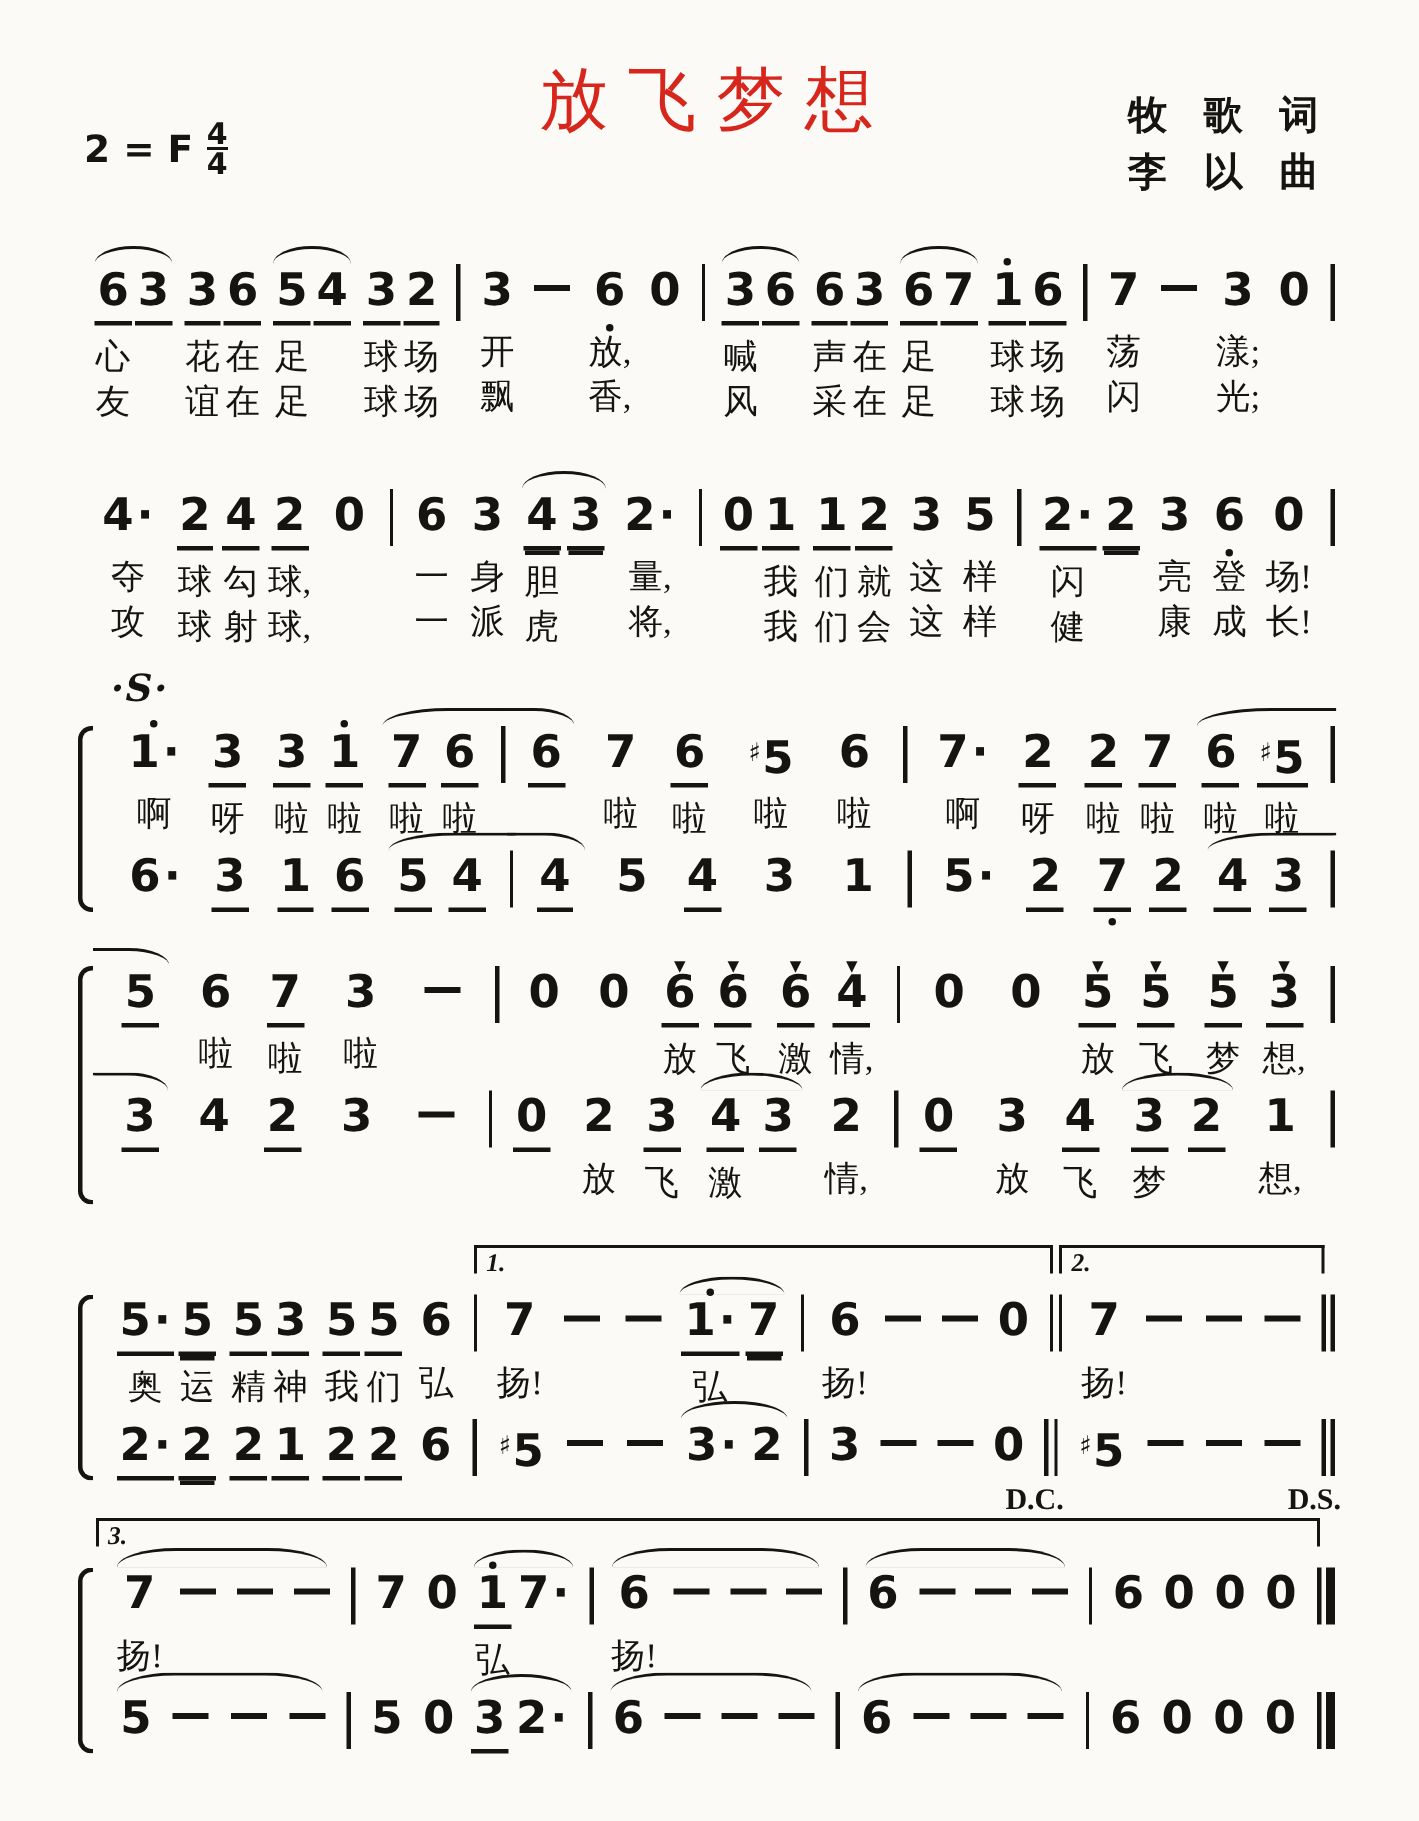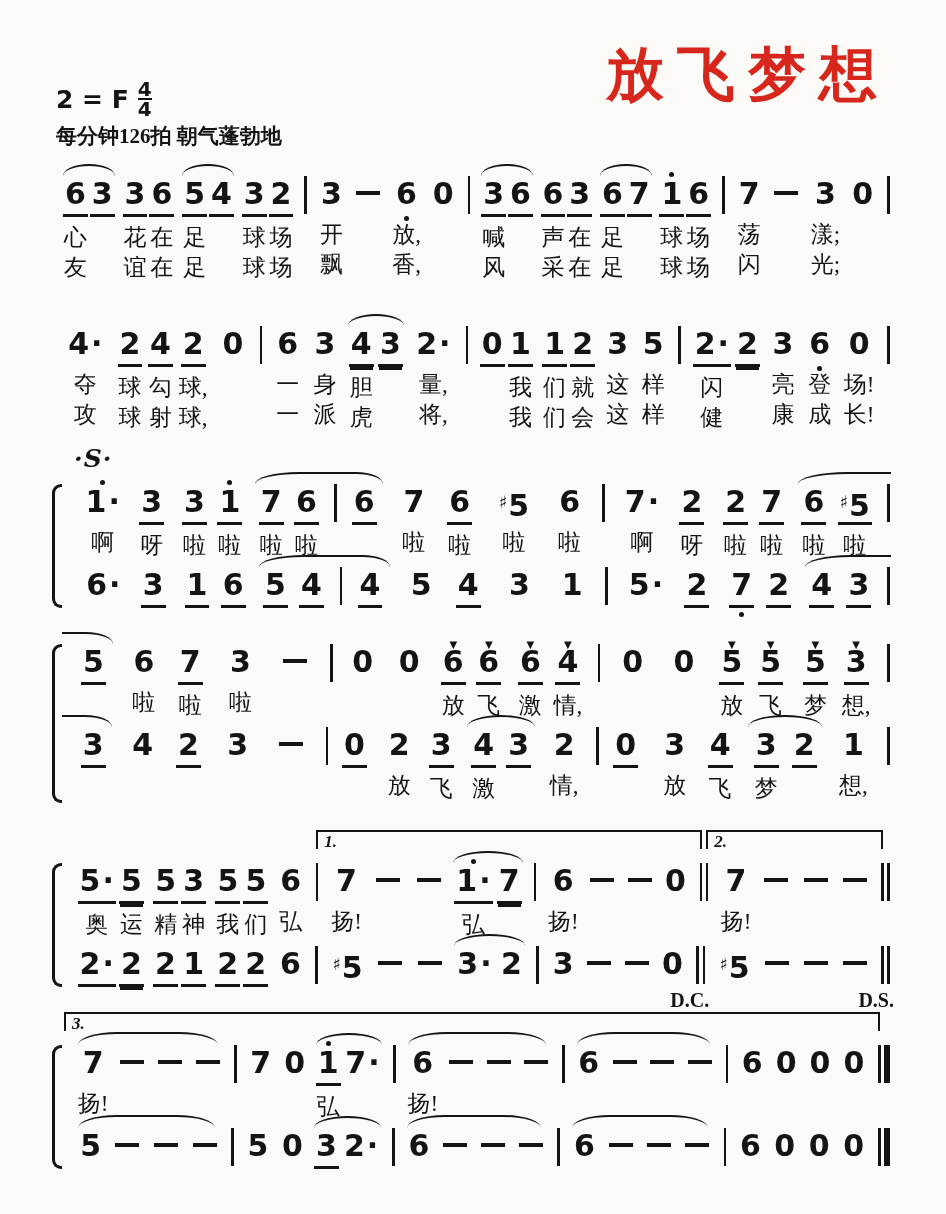--- a/index.html
+++ b/index.html
@@ -2,21 +2,21 @@
 <html><head>
 <meta charset="utf-8">
 <style>
   html,body{margin:0;padding:0;background:#e9e7e2;}
   body{width:946px;height:1214px;overflow:hidden;position:relative;
        font-family:"DejaVu Sans","Liberation Sans",sans-serif;color:#161411;}
   #sheet{position:absolute;inset:0;background:#fbfaf7;padding:34px 56px 0 52px;box-sizing:border-box;}
 
   
   #hdr{position:relative;height:118px;}
-  #title{text-align:right;margin:2px auto 0;font-size:58px;font-weight:bold;
+  #title{text-align:center;margin:2px auto 0;font-size:46px;font-weight:normal;
          color:#d7271d;letter-spacing:13px;text-indent:13px;}
   #credits{position:absolute;right:2px;top:22px;font-size:26px;line-height:38px;
            letter-spacing:9px;font-family:"Liberation Serif","DejaVu Serif",serif;font-weight:bold;text-align:right;}
   #keyrow{position:absolute;left:4px;top:44px;display:flex;align-items:center;
           font-size:25px;font-weight:bold;}
   .frac{display:inline-flex;flex-direction:column;margin-left:9px;font-size:20px;
         line-height:18px;font-weight:bold;text-align:center;}
   .frac .den{border-top:2.5px solid #161411;}
   #tempo{position:absolute;left:4px;top:86px;font-size:21px;
          font-family:"Liberation Serif","DejaVu Serif",serif;font-weight:bold;}
@@ -76,28 +76,31 @@
          font-family:"DejaVu Serif","Liberation Serif",serif;}
   .segno::before{content:"\00B7";margin-right:1px;}
   .segno::after{content:"\00B7";margin-left:1px;}
 </style>
 </head>
 <body>
 
 <div id="sheet">
   <div id="hdr">
     <div id="title">放飞梦想</div>
+    <div id="credits">
+      <div>牧 歌 词</div>
+      <div>李 以 曲</div>
+    </div>
     <div id="keyrow">
       <span>2 = F</span>
       <span class="frac">
         <span class="num">4</span>
         <span class="den">4</span>
       </span>
     </div>
-    <div id="tempo">每分钟126拍  朝气蓬勃地</div>
   </div>
   <div id="score">
       <div class="sys s1">
         <div class="syscol">
           <div class="vrow">
             <div class="meas" style="flex-grow: 1;">
               <span class="grp" style="flex-grow: 1.44;">
                 <span class="slur sl-f"></span>
                 <span class="cell" style="flex-grow: 0.72;">
                   <span class="np u1"><i class="dg">6</i></span>

